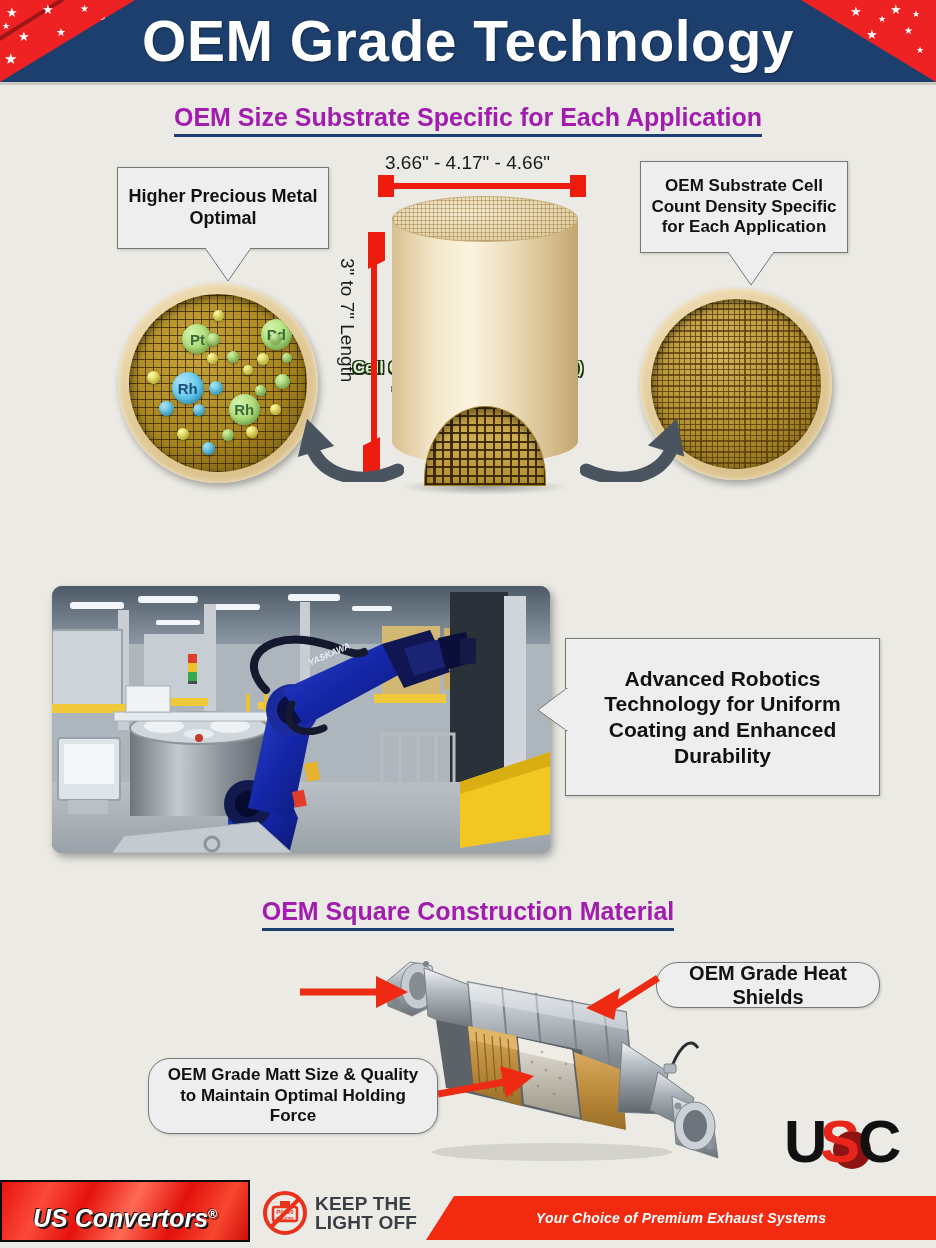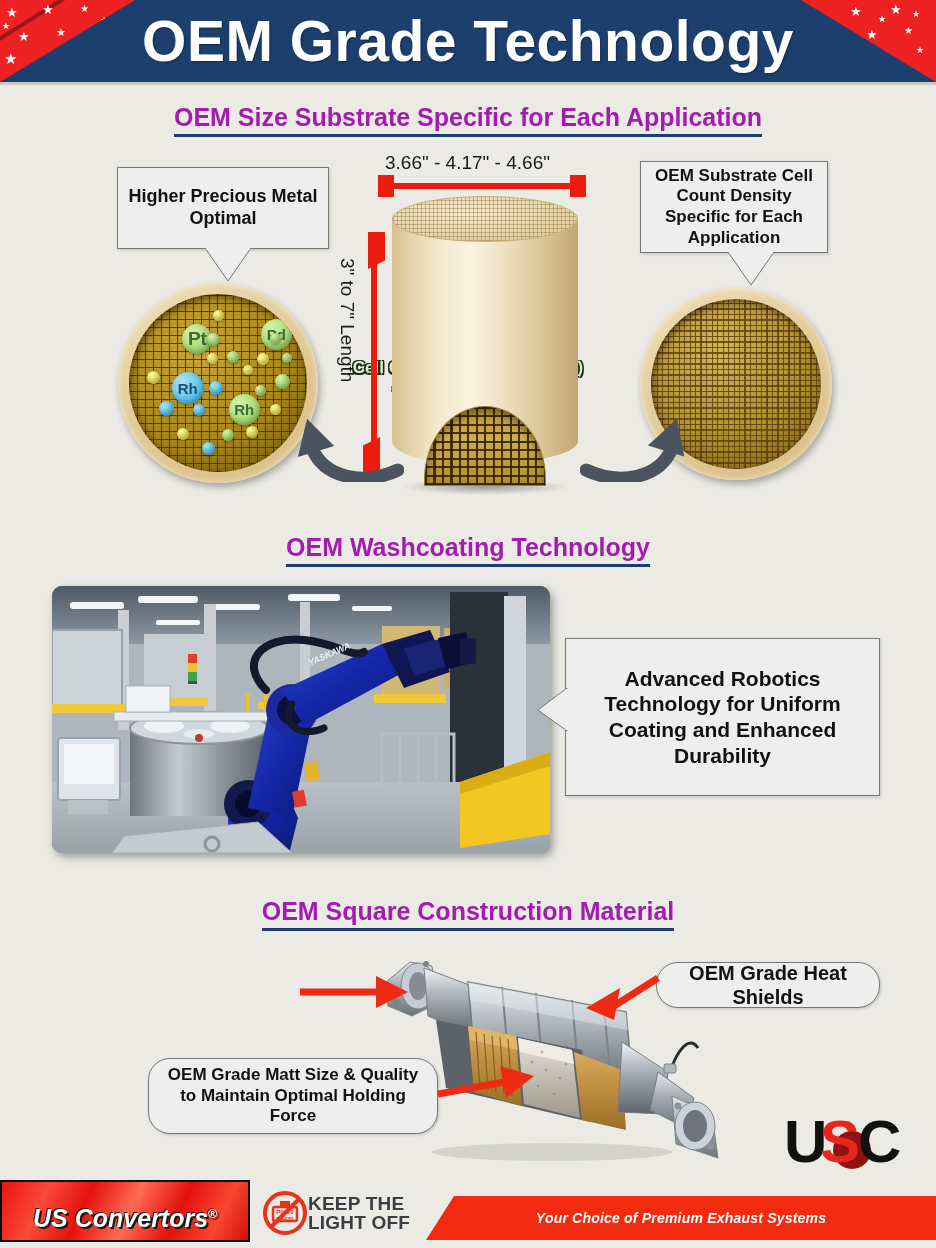--- a/index.html
+++ b/index.html
@@ -133,21 +133,21 @@
     text-shadow:2px 2px 0 #1a1a1a,-1px -1px 0 #1a1a1a;
     margin-top:15px;
   }
   .usc-banner sup{font-size:12px;vertical-align:super;}
   .tagline{
     position:absolute;right:0;bottom:8px;width:510px;height:44px;
     background:#f12a10;clip-path:polygon(28px 0,510px 0,510px 44px,0 44px);
     display:flex;align-items:center;justify-content:center;
   }
   .tagline span{color:#fff;font-size:14px;font-weight:bold;font-style:italic;letter-spacing:.2px;}
-  .keep{position:absolute;left:262px;bottom:12px;display:flex;align-items:center;gap:0;}
+  .keep{position:absolute;left:262px;bottom:12px;display:flex;align-items:center;gap:7px;}
   .keep-txt{color:#3a3f45;font-size:19px;font-weight:bold;line-height:1.02;letter-spacing:.2px;}
   .nosym{position:relative;width:46px;height:46px;}
   .usc-logo{position:absolute;right:22px;bottom:76px;width:130px;height:62px;}
 </style>
 </head>
 <body>
 
 <div class="page">
 
   <div class="header">
@@ -186,31 +186,31 @@
   </div>
 
   <div class="box" style="left:117px;top:167px;width:212px;height:82px;font-size:18px;padding:0 8px;">
     <span>Higher Precious Metal Optimal</span>
   </div>
   <svg style="position:absolute;left:205px;top:248px;" width="46" height="34">
     <polygon points="0,0 46,0 23,33" fill="#eeeeee" stroke="#777" stroke-width="1"></polygon>
     <line x1="1" y1="0" x2="45" y2="0" stroke="#eeeeee" stroke-width="3"></line>
   </svg>
 
-  <div class="box" style="left:640px;top:161px;width:188px;height:92px;font-size:17px;padding:0 8px;">
+  <div class="box" style="left:640px;top:161px;width:208px;height:92px;font-size:17px;padding:0 8px;">
     <span>OEM Substrate Cell Count Density Specific for Each Application</span>
   </div>
   <svg style="position:absolute;left:728px;top:252px;" width="46" height="34">
     <polygon points="0,0 46,0 23,33" fill="#eeeeee" stroke="#777" stroke-width="1"></polygon>
     <line x1="1" y1="0" x2="45" y2="0" stroke="#eeeeee" stroke-width="3"></line>
   </svg>
 
   <div class="disc" style="left:118px;top:283px;width:200px;height:200px;">
     <div class="inner">
-      <div class="pm green" style="left:30%;top:17%;width:30px;height:30px;font-size:19px;">
+      <div class="pm green" style="left:30%;top:17%;width:30px;height:30px;font-size:15px;">
           <span>Pt</span>
         </div>
       <div class="pm green" style="left:60%;top:14%;width:31px;height:31px;font-size:15px;margin-left:25px;">
           <span>Pd</span>
         </div>
       <div class="pm blue" style="left:24%;top:44%;width:32px;height:32px;font-size:15px;">
           <span>Rh</span>
         </div>
       <div class="pm green" style="left:56%;top:56%;width:31px;height:31px;font-size:15px;">
           <span>Rh</span>
@@ -280,23 +280,20 @@
 
   <svg style="position:absolute;left:286px;top:404px;" width="118" height="78">
     <path d="M112,66 C78,82 38,74 26,44" stroke="#4a545e" stroke-width="13" fill="none" stroke-linecap="round"></path>
     <polygon points="26,14 44,48 6,48" fill="#4a545e" transform="rotate(-17 26 31)"></polygon>
   </svg>
   <svg style="position:absolute;left:580px;top:404px;" width="118" height="78">
     <path d="M6,66 C40,82 80,74 92,44" stroke="#4a545e" stroke-width="13" fill="none" stroke-linecap="round"></path>
     <polygon points="92,14 110,48 72,48" fill="#4a545e" transform="rotate(17 92 31)"></polygon>
   </svg>
 
-  <div class="sec-h" style="top:533px;">
-    <span>OEM Washcoating Technology</span>
-  </div>
 
   <div class="photo" style="left:52px;top:586px;width:498px;height:267px;">
     <svg width="498" height="267" viewBox="0 0 498 267" preserveAspectRatio="none">
       <defs>
         <linearGradient id="ceil" x1="0" y1="0" x2="0" y2="1">
           <stop offset="0" stop-color="#4e5a66"></stop>
             <stop offset="1" stop-color="#8c98a3"></stop>
         </linearGradient>
         <linearGradient id="bluea" x1="0" y1="0" x2="1" y2="1">
           <stop offset="0" stop-color="#2b42c9"></stop>

